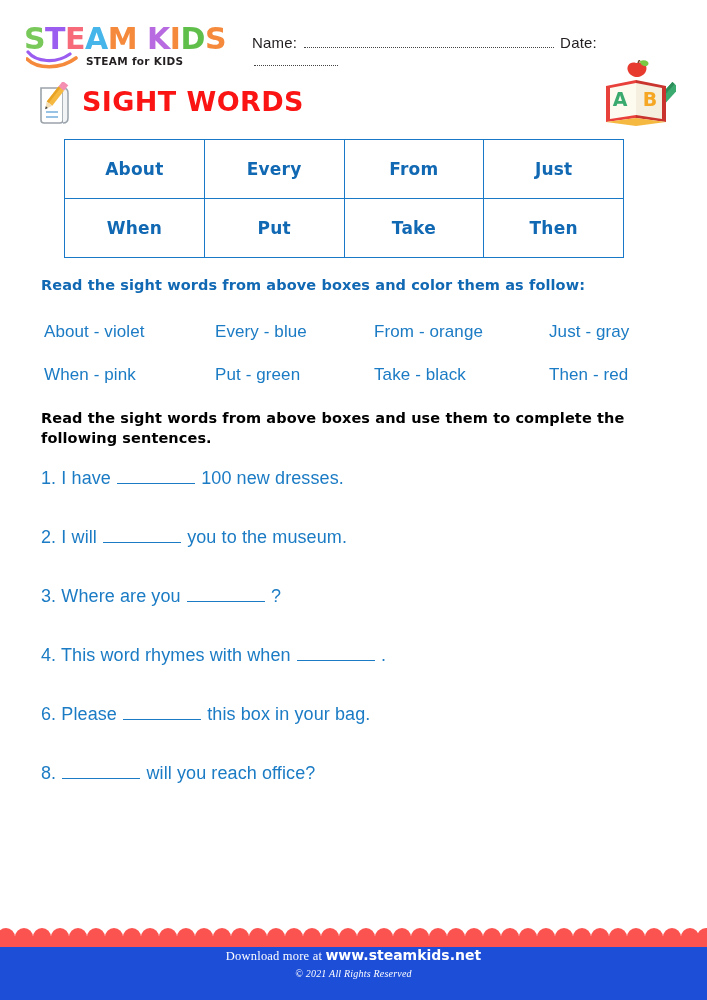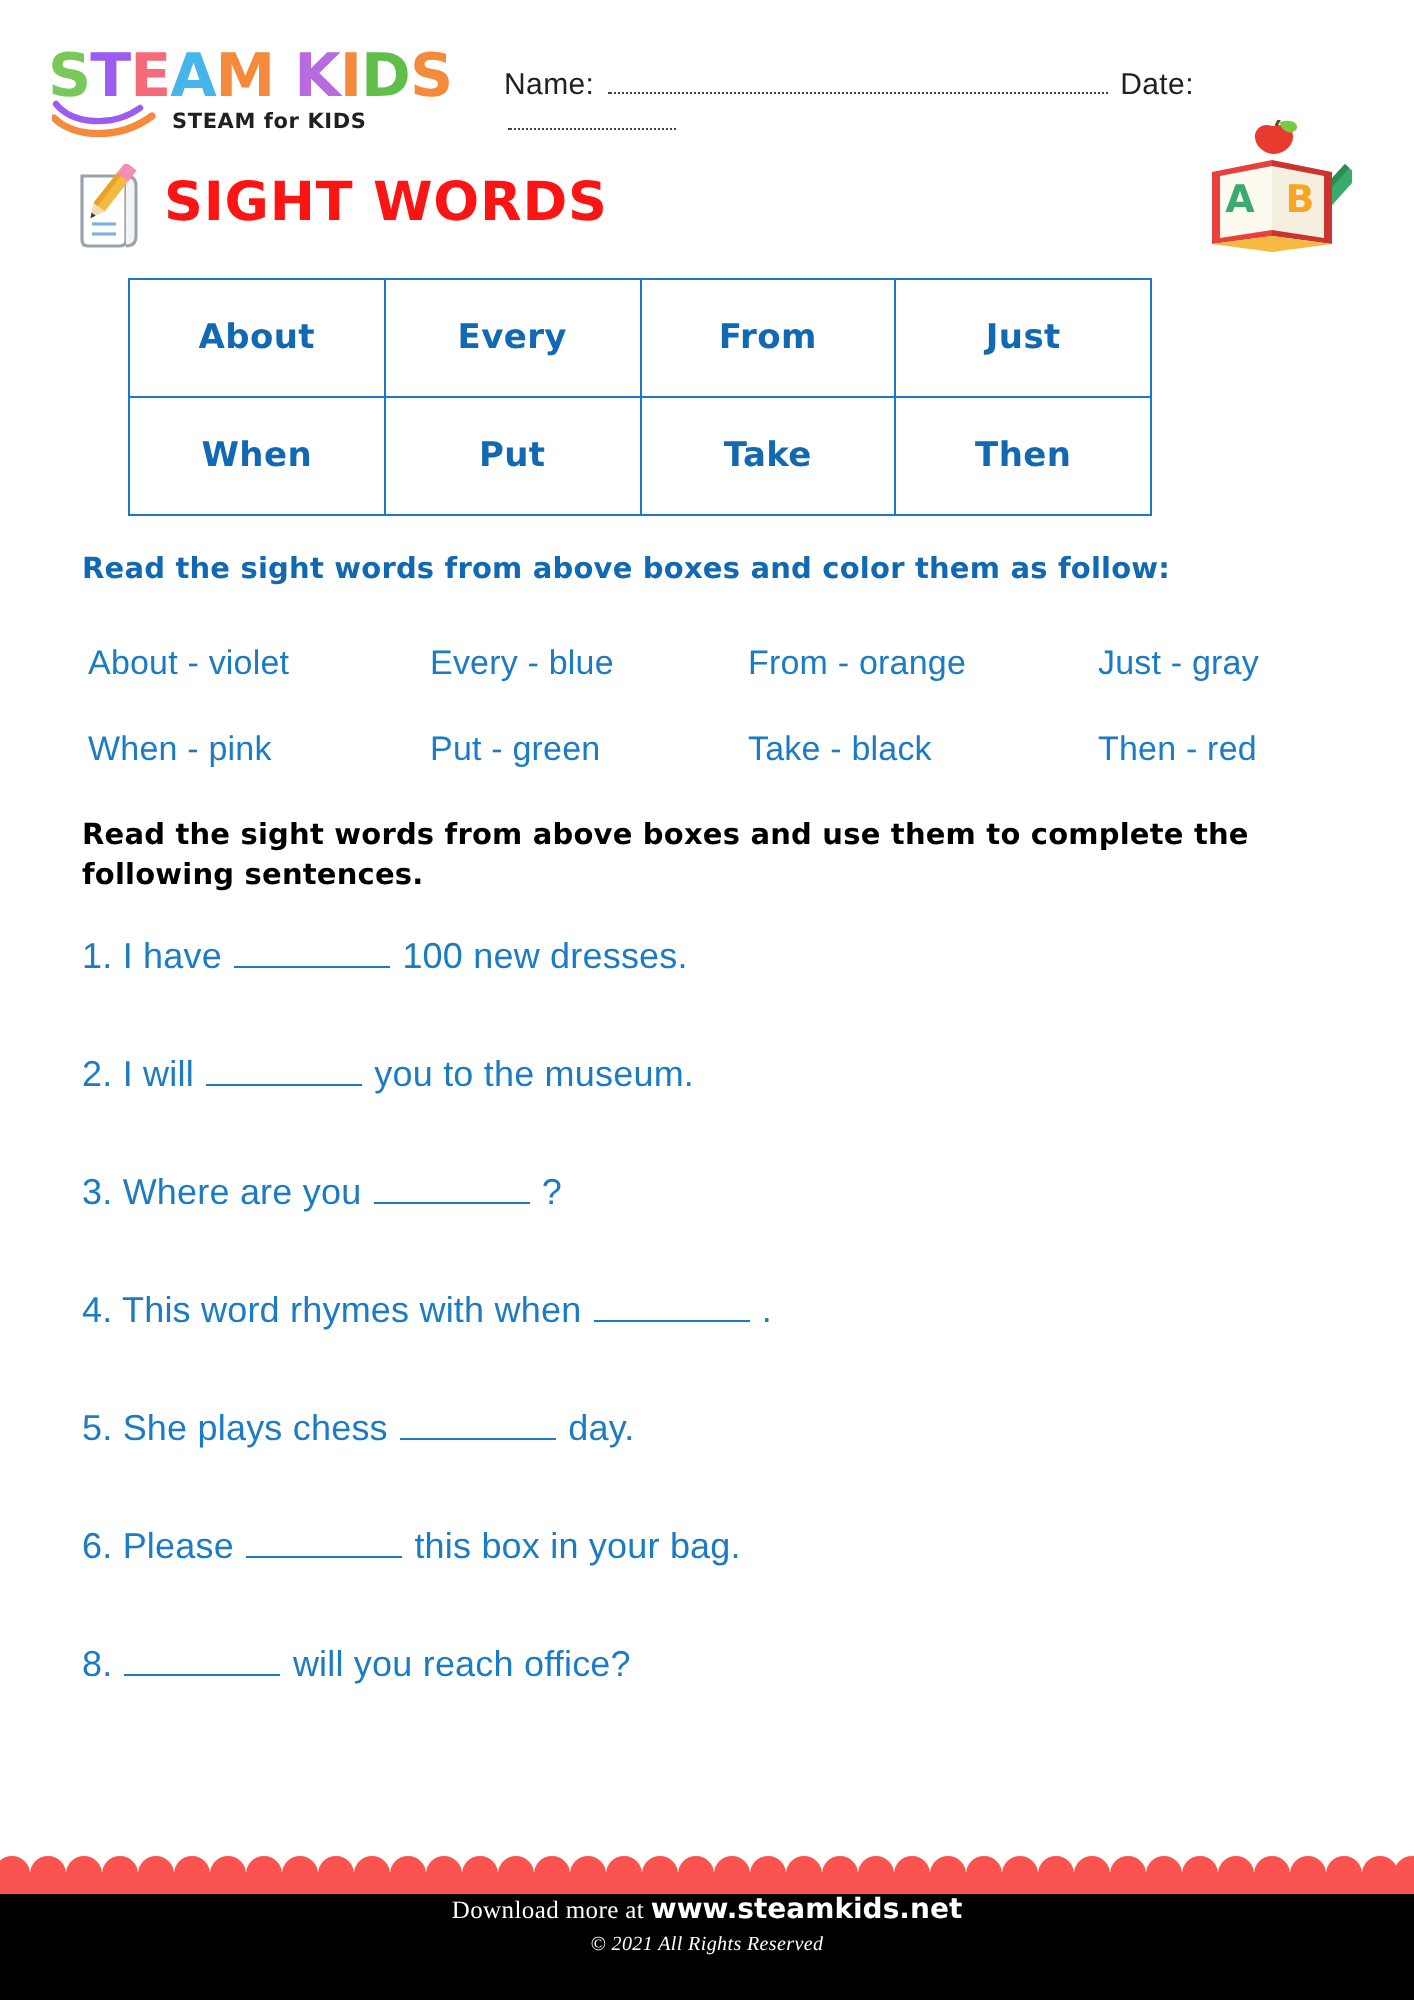--- a/index.html
+++ b/index.html
@@ -120,21 +120,21 @@
     top: -20px;
     width: 76px;
     height: 66px;
   }
 
   
   .word-table {
     position: absolute;
     left: 64px;
     top: 139px;
-    width: 512px;
+    width: 560px;
     border-collapse: collapse;
     table-layout: fixed;
   }
   .word-table td {
     border: 1.6px solid #1978c8;
     height: 59px;
     text-align: center;
     vertical-align: middle;
     font-family: "DejaVu Sans", sans-serif;
     font-weight: bold;
@@ -218,21 +218,21 @@
     margin: 0 1px;
   }
 
   
   .footer {
     position: absolute;
     left: 0;
     bottom: 0;
     width: 707px;
     height: 64px;
-    background: #000000;
+    background: #1d4ed8;
   }
   .footer-scallop {
     position: absolute;
     top: -9px;
     left: 0;
     width: 707px;
     height: 20px;
   }
   .footer-inner {
     position: absolute;
@@ -383,26 +383,20 @@
       <span>?</span>
     </div>
 
     <div class="sentence">
       <span>4.</span>
       <span>This word rhymes with when </span>
       <span class="blank"></span>
       <span>.</span>
     </div>
 
-    <div class="sentence">
-      <span>5.</span>
-      <span>She plays chess </span>
-      <span class="blank"></span>
-      <span> day.</span>
-    </div>
 
     <div class="sentence">
       <span>6.</span>
       <span>Please </span>
       <span class="blank"></span>
       <span> this box in your bag.</span>
     </div>
 
 
     <div class="sentence">

